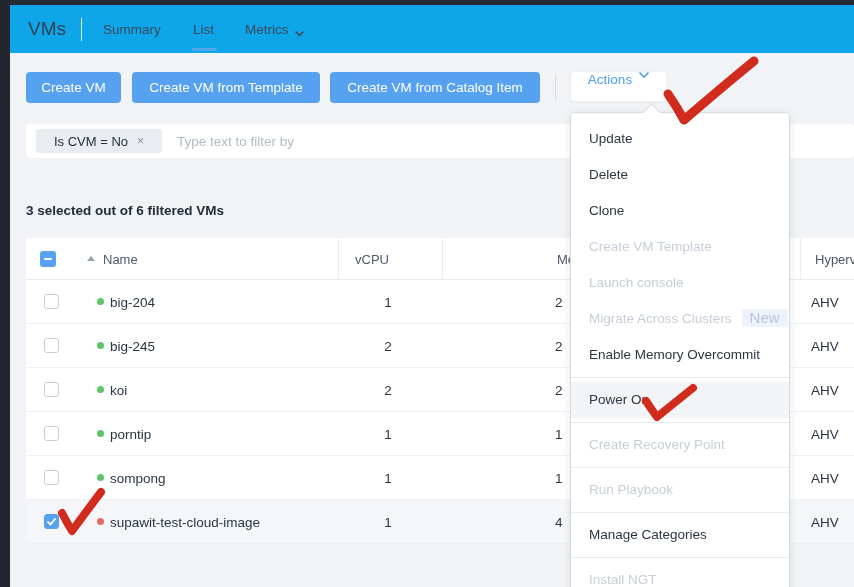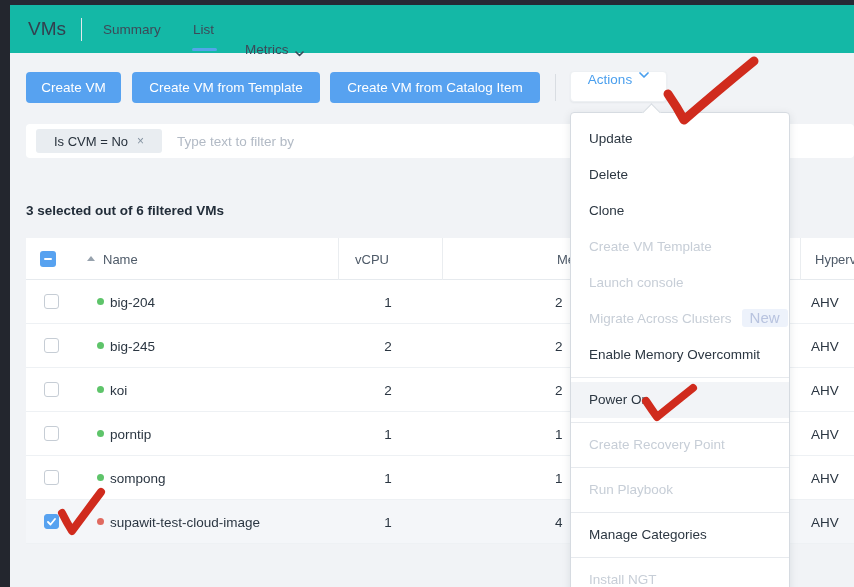--- a/index.html
+++ b/index.html
@@ -4,27 +4,27 @@
 <style>
   * { margin:0; padding:0; box-sizing:border-box; }
   body { font-family:"Liberation Sans", sans-serif; }
   .page { position:relative; width:854px; height:587px; overflow:hidden;
           background:#f1f3f6; font-family:"Liberation Sans", sans-serif; }
 
   .top-strip { position:absolute; left:0; top:0; width:854px; height:5px; background:#262a34; }
   .left-strip { position:absolute; left:0; top:0; width:10px; height:587px; background:#23262e; }
 
   
-  .app-header { position:absolute; left:10px; top:5px; width:844px; height:48px; background:#14b8a6; }
+  .app-header { position:absolute; left:10px; top:5px; width:844px; height:48px; background:#0ea5e9; }
   .page-title { position:absolute; left:18px; top:13px; font-size:19px; color:#33404f; }
   .title-divider { position:absolute; left:71px; top:13px; width:1px; height:23px; background:#e4e8ec; }
   .tab { position:absolute; top:17px; font-size:13.5px; color:#3d4958; cursor:pointer; }
   .tab-summary { left:93px; }
   .tab-list { left:183px; }
-  .tab-metrics { left:235px; display:flex; align-items:flex-end; gap:6px;margin-top:20px; }
+  .tab-metrics { left:235px; display:flex; align-items:flex-end; gap:6px; }
   .tab-underline { position:absolute; left:182px; top:43px; width:25px; height:3px;
                    background:var(--tab-underline,#53a5e9); border-radius:2px; }
 
   
   .btn-primary { position:absolute; top:72px; height:31px; border:none; border-radius:4px;
                  background:var(--accent-blue,#57a2f0); color:#ffffff; font-size:13.5px;
                  font-family:"Liberation Sans", sans-serif; cursor:pointer; }
   .btn-create { left:26px; width:95px; }
   .btn-template { left:132px; width:188px; }
   .btn-catalog { left:330px; width:210px; }

